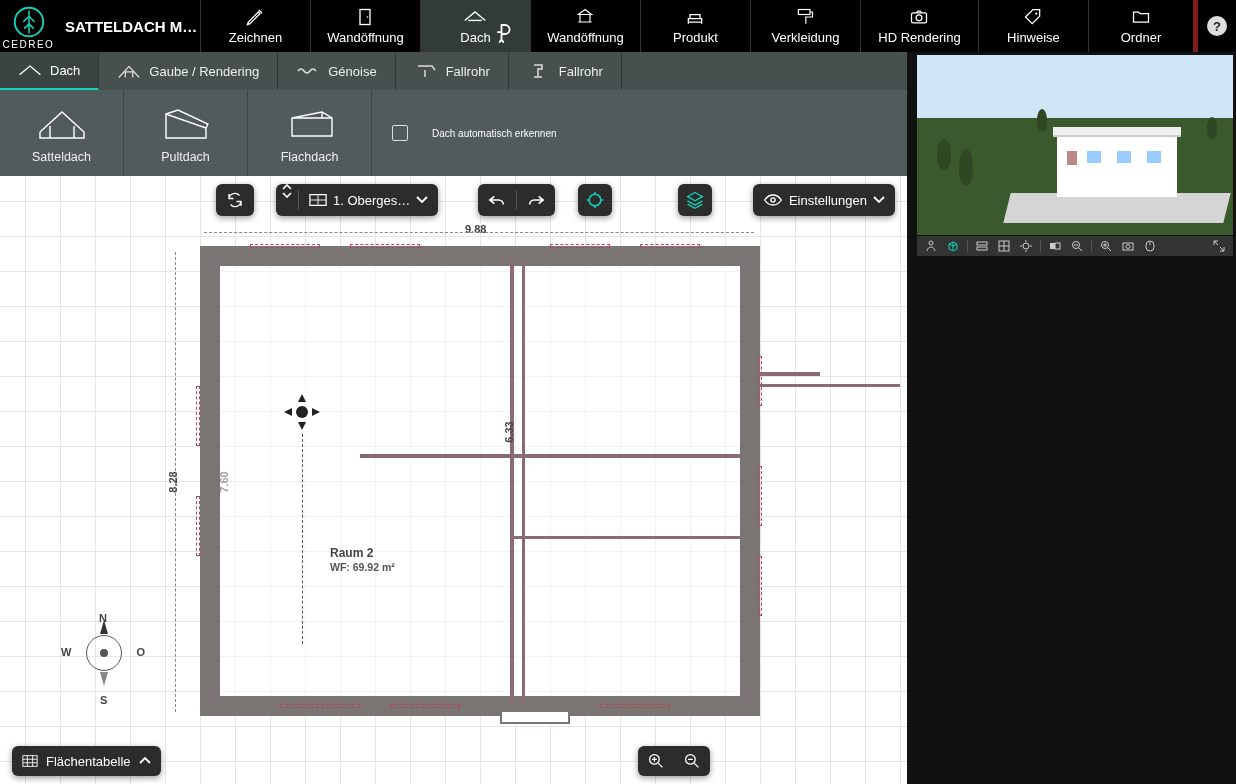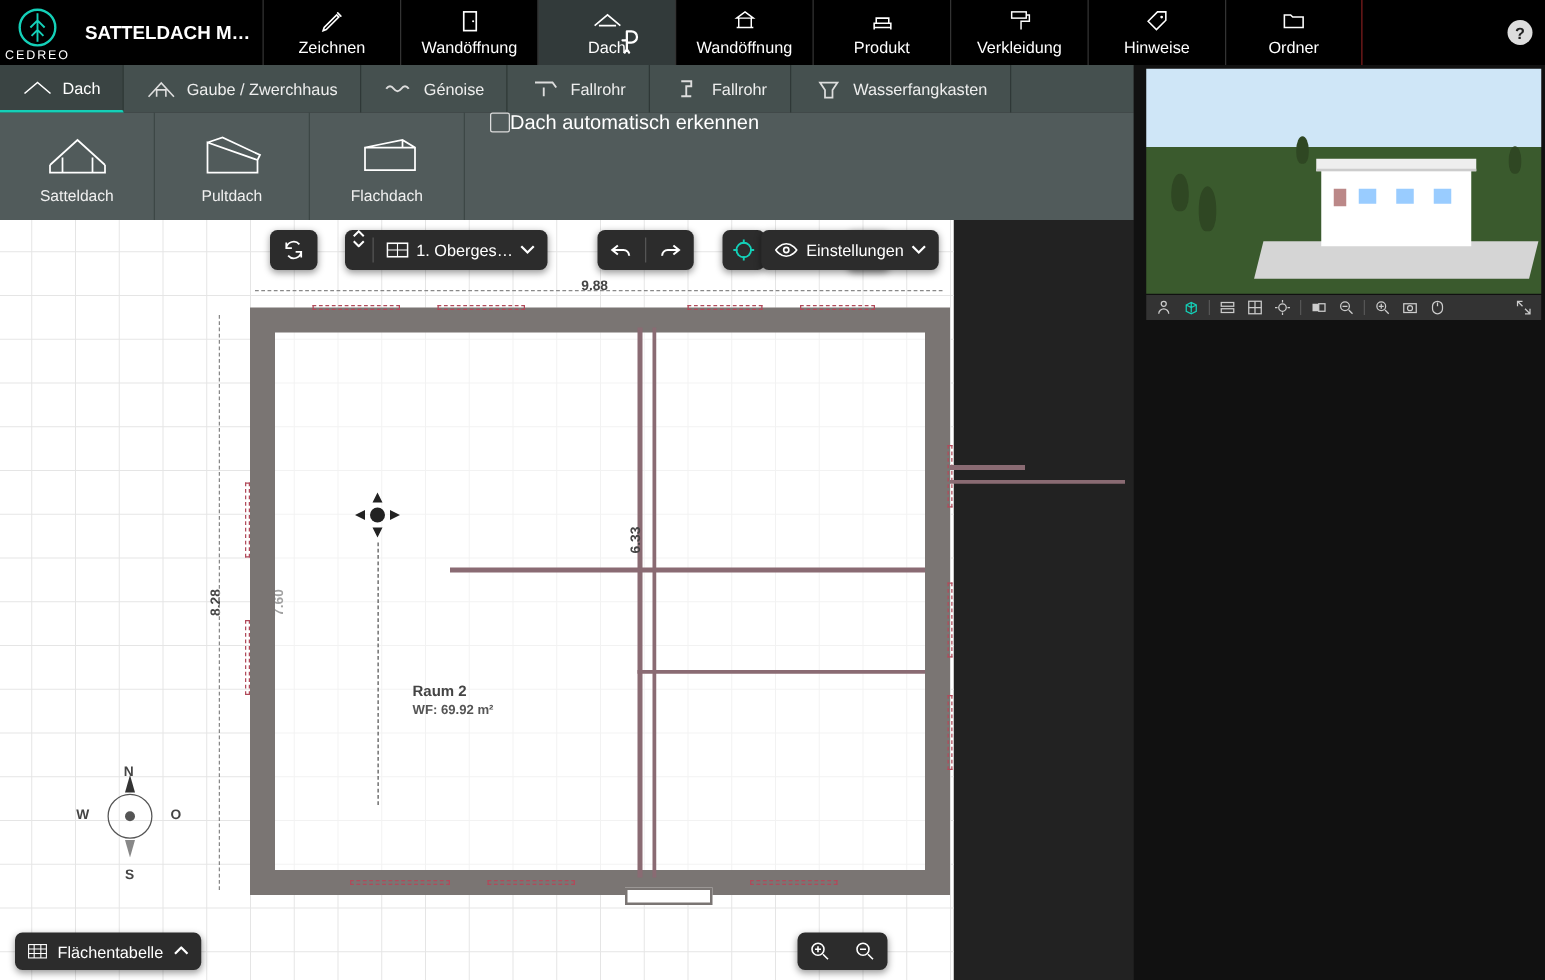--- a/index.html
+++ b/index.html
@@ -33,21 +33,21 @@
   .mainnav .navbtn {
     flex:0 0 auto;
     width: 110px;
     border-left:1px solid #333;
     display:flex; flex-direction:column; align-items:center; justify-content:center;
     cursor:pointer;
     font-size:13px;
     color:#fff;
     gap:3px;
   }
-  .mainnav .navbtn:last-child { border-right:1px solid #7f1d1d; }
+  .mainnav .navbtn:last-child { border-right:5px solid #7f1d1d; }
   .mainnav .navbtn.active { background:#323a3a; }
   .mainnav .navbtn .icon { height:20px; display:flex; align-items:center; justify-content:center; }
   .helpbtn {
     width:40px; display:flex; align-items:center; justify-content:center;
     font-size:16px; cursor:pointer;
   }
   .helpcircle {
     width:20px; height:20px; border-radius:50%; background:#ddd; color:#222;
     display:flex; align-items:center; justify-content:center; font-size:13px; font-weight:700;
   }
@@ -71,29 +71,29 @@
   .palette {
     display:flex; height:86px; background:#515b5b; align-items:stretch;
     width:907px;
   }
   .palette .item {
     width:124px; border-right:1px solid #3d4746;
     display:flex; flex-direction:column; align-items:center; justify-content:center;
     gap:8px; font-size:12.5px; color:#f0f0f0; cursor:pointer;
   }
   .palette .auto {
-    flex:1; display:flex; align-items:flex-start; gap:0; padding-left:20px; font-size:16px;
+    flex:1; display:flex; align-items:center; gap:24px; padding-left:20px; font-size:10px;
   }
   .checkbox {
     width:16px; height:16px; border:1.5px solid #ddd; border-radius:2px;
   }
 
   
   .workspace {
-    position:absolute; left:0; top:176px; width:763px; bottom:0;
+    position:absolute; left:0; top:176px; width:907px; bottom:0;
     background:#fff;
     background-image:
       linear-gradient(#e5e5e5 1px, transparent 1px),
       linear-gradient(90deg, #e5e5e5 1px, transparent 1px);
     background-size: 35px 35px;
     background-position: -10px -10px;
   }
   .plan {
     position:absolute; left:200px; top:70px; width:560px; height:470px;
     border:20px solid #7a7573;
@@ -228,20 +228,30 @@
     </div>
     <div class="navbtn">
       <span class="icon">
         <svg width="22" height="20" viewBox="0 0 24 24">
             <rect x="4" y="3" width="14" height="6" stroke="#fff" stroke-width="1.4" fill="none"></rect>
             <path d="M18 6h3v6h-8v3M13 15v5" stroke="#fff" stroke-width="1.4" fill="none"></path>
           </svg>
       </span>
       <span>Verkleidung</span>
     </div>
+    <div class="navbtn" style="width:118px">
+      <span class="icon">
+        <svg width="22" height="20" viewBox="0 0 24 24">
+            <rect x="3" y="7" width="18" height="12" rx="2" stroke="#fff" stroke-width="1.5" fill="none"></rect>
+            <circle cx="12" cy="13" r="3.5" stroke="#fff" stroke-width="1.5" fill="none"></circle>
+            <path d="M9 7l1.5-2h3L15 7" stroke="#fff" stroke-width="1.5" fill="none"></path>
+          </svg>
+      </span>
+      <span>HD Rendering</span>
+    </div>
     <div class="navbtn">
       <span class="icon">
         <svg width="22" height="20" viewBox="0 0 24 24">
             <path d="M3 12l9-9h8v8l-9 9-8-8z" stroke="#fff" stroke-width="1.5" fill="none"></path>
             <circle cx="16" cy="8" r="1.3" fill="#fff"></circle>
           </svg>
       </span>
       <span>Hinweise</span>
     </div>
     <div class="navbtn">
@@ -270,21 +280,21 @@
         </svg>
     </span>
     <span>Dach</span>
   </div>
   <div class="tab">
     <span class="icon">
       <svg width="26" height="18" viewBox="0 0 26 18">
           <path d="M2 16 L13 4 L24 16 M9 16 v-6 h8 v6" stroke="#ddd" stroke-width="1.4" fill="none"></path>
         </svg>
     </span>
-    <span>Gaube / Zwerchhaus</span>
+    <span>Gaube / Rendering</span>
   </div>
   <div class="tab">
     <span class="icon">
       <svg width="24" height="12" viewBox="0 0 24 12">
           <path d="M2 6 q3 -4 6 0 t6 0 t6 0" stroke="#ddd" stroke-width="1.6" fill="none"></path>
         </svg>
     </span>
     <span>Génoise</span>
   </div>
   <div class="tab">
@@ -295,28 +305,20 @@
     </span>
     <span>Fallrohr</span>
   </div>
   <div class="tab">
     <span class="icon">
       <svg width="18" height="18" viewBox="0 0 18 18">
           <path d="M4 3 h8 v4 h-4 v8 M4 15 h8" stroke="#ddd" stroke-width="1.5" fill="none"></path>
         </svg>
     </span>
     <span>Fallrohr</span>
-  </div>
-  <div class="tab">
-    <span class="icon">
-      <svg width="20" height="18" viewBox="0 0 20 18">
-          <path d="M3 4 h14 l-4 6 v6 h-6 v-6 z" stroke="#ddd" stroke-width="1.4" fill="none"></path>
-        </svg>
-    </span>
-    <span>Wasserfangkasten</span>
   </div>
 </div>
 
 <div class="palette">
   <div class="item">
     <svg width="56" height="40" viewBox="0 0 56 40">
       <path d="M6 30 L28 10 L50 30 M6 30 v6 h44 v-6 M16 36 v-12 M40 36 v-12" stroke="#fff" stroke-width="1.4" fill="none"></path>
     </svg>
     <span>Satteldach</span>
   </div>

